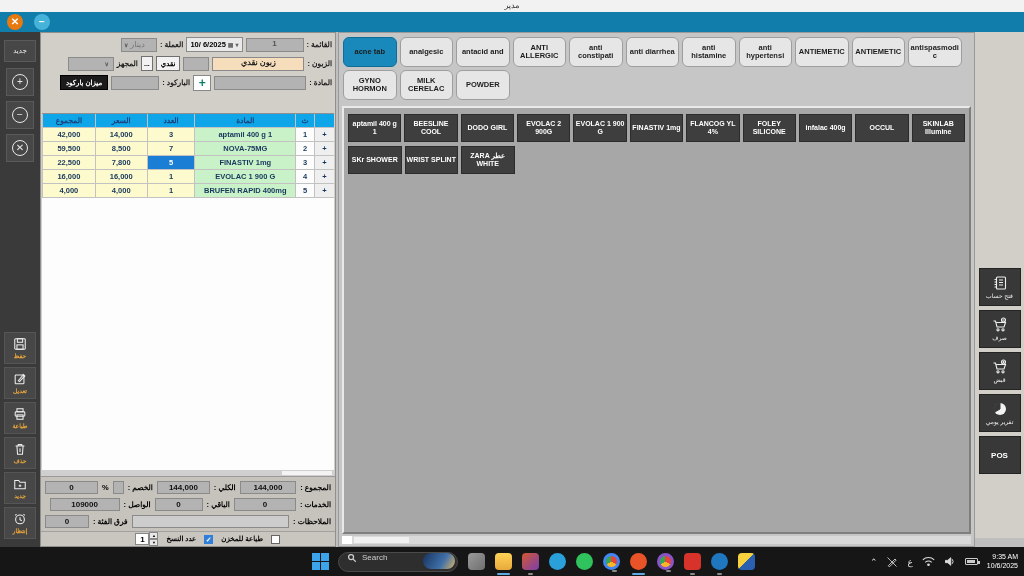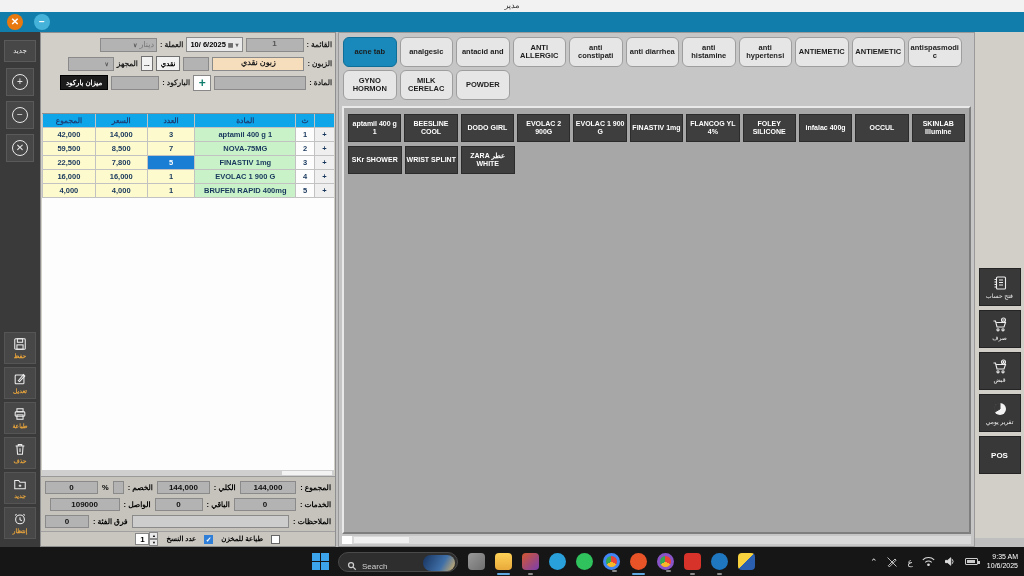--- a/index.html
+++ b/index.html
@@ -81,21 +81,21 @@
   .rrail-item { width:42px; height:38px; margin:0 auto 4px auto; background:#383838; border:1px solid #242424; display:flex; flex-direction:column; align-items:center; justify-content:center; }
   .rrail-item svg { width:16px; height:16px; }
   .rrail-item .lbl { font-size:6px; color:#f2f2f2; margin-top:1px; white-space:nowrap; }
   .rrail-item .pos { font-size:8px; font-weight:bold; color:#fff; }
 
   
   #taskbar { left:0; top:547px; width:1024px; height:29px; background:#161616; display:flex; align-items:center; }
   #tb-left { width:312px; }
   .start { width:18px; height:18px; display:grid; grid-template-columns:8px 8px; grid-gap:1px; margin-right:8px; }
   .start div { background:#3ca4ea; width:8px; height:8px; }
-  .searchpill { width:120px; height:20px; border-radius:10px; background:#2e2e2e; border:1px solid #4a4a4a; display:flex; align-items:flex-end; padding:0 2px 0 8px; gap:5px; margin-right:10px; }
+  .searchpill { width:120px; height:20px; border-radius:10px; background:#2e2e2e; border:1px solid #4a4a4a; display:flex; align-items:flex-start; padding:0 2px 0 8px; gap:5px; margin-right:10px; }
   .searchpill .txt { color:#cfcfcf; font-size:8px; flex:1; }
   .searchpill .img { width:32px; height:16px; border-radius:8px; background:linear-gradient(120deg,#17335e,#3f6fa8 60%,#d8b36a); }
   .tb-icons { display:flex; gap:10px; align-items:center; }
   .appicon { width:17px; height:17px; border-radius:4px; position:relative; }
   .dot { position:absolute; bottom:-5px; left:6px; width:5px; height:2px; border-radius:2px; background:#8a8a8a; }
   .dot.wide { left:2px; width:13px; background:#5fa8e0; }
   #tb-tray { margin-left:auto; display:flex; align-items:center; gap:9px; padding-right:6px; color:#ddd; }
   #tb-tray .tico { font-size:9px; color:#ddd; }
   .clock { text-align:right; color:#fff; font-size:7px; line-height:8.5px; }
   .battery { width:13px; height:7px; border:1px solid #ccc; border-radius:1px; position:relative; }
@@ -179,21 +179,21 @@
   <div class="form">
     <div class="frow">
       <div class="flabel">القائمة :</div>
       <div class="gfield" style="width:58px;color:#555">1</div>
       <div class="datefield">
         <span>10/ 6/2025</span>
         <span style="font-size:6px;color:#666">▦</span>
         <span style="font-size:6px;color:#666">▾</span>
       </div>
       <div class="flabel">العملة :</div>
-      <div class="gfield" style="width:57px;display:flex;align-items:center;justify-content:flex-start;padding:0 2px">
+      <div class="gfield" style="width:36px;display:flex;align-items:center;justify-content:flex-end;padding:0 2px">
         <span style="color:#777;font-weight:normal">دينار</span>
         <span class="ddarrow">∨</span>
       </div>
     </div>
     <div class="frow">
       <div class="flabel">الزبون :</div>
       <div class="gfield peach" style="width:92px">زبون نقدي</div>
       <div class="gfield" style="width:26px"></div>
       <div class="litebtn">نقدي</div>
       <div class="litebtn" style="padding:0 2px">...</div>

